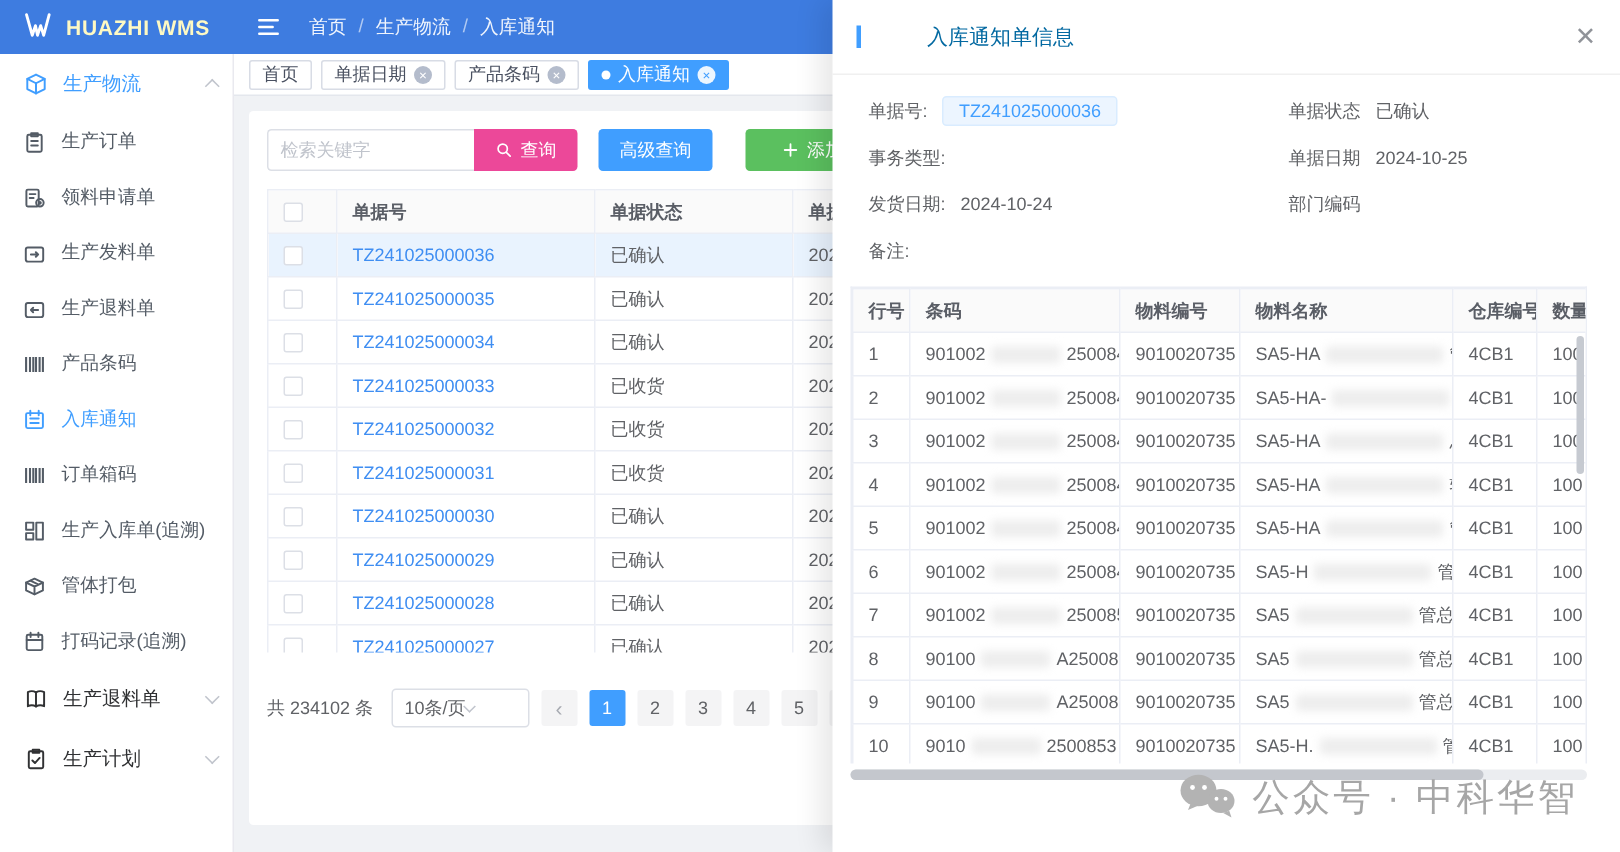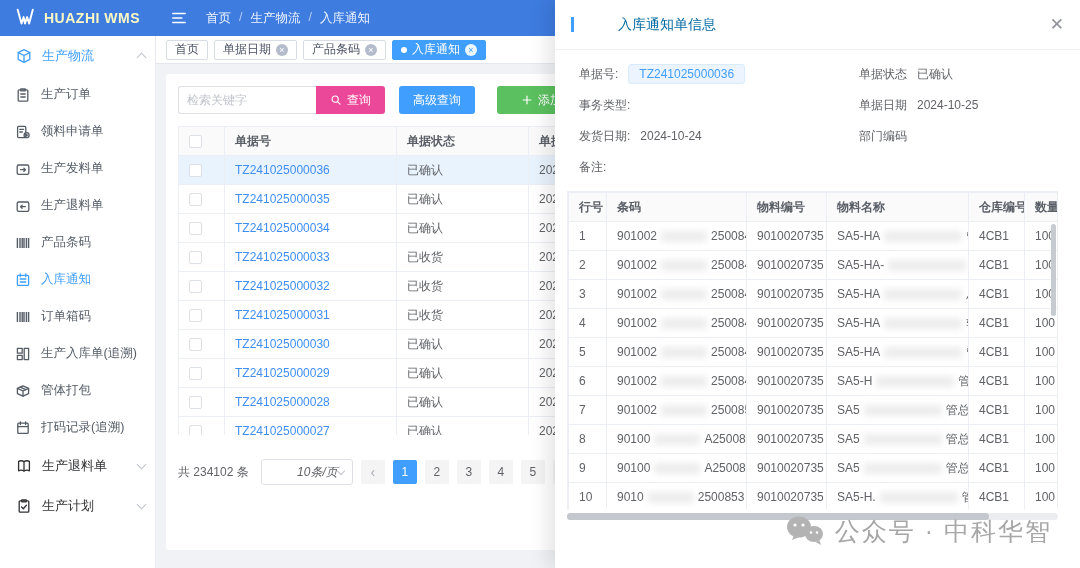--- a/index.html
+++ b/index.html
@@ -54,21 +54,21 @@
   th, td { border:1px solid #ebeef5; height:29px; padding:0 10px; text-align:left; overflow:hidden; white-space:nowrap; }
   thead th { background:#fafafa; color:#5a5e66; font-weight:bold; }
   td { color:#606266; }
   .main-table-wrap { height:309px; overflow:hidden; position:relative; }
   tr.hl td { background:#e9f3fe; }
   .cbx { display:inline-block; width:13px; height:13px; border:1px solid #dcdfe6; border-radius:2px; background:#fff; cursor:pointer; vertical-align:middle; }
   .lnk { color:#3f8ef2; text-decoration:none; cursor:pointer; }
 
   .pagination { display:flex; align-items:center; margin-top:24px; gap:8px; }
   .total-text { color:#606266; margin-right:4px; }
-  .size-select { display:flex; align-items:center; justify-content:flex-end; width:92px; height:26px; border:1px solid #dcdfe6; border-radius:3px; padding:0 8px; color:#606266; cursor:pointer; background:#fff;font-style:italic; }
+  .size-select { display:flex; align-items:center; justify-content:flex-start; width:92px; height:26px; border:1px solid #dcdfe6; border-radius:3px; padding:0 8px; color:#606266; cursor:pointer; background:#fff; }
   .size-select .caret { width:6px; height:6px; border-right:1.3px solid #c0c4cc; border-bottom:1.3px solid #c0c4cc; transform:rotate(45deg); margin-top:-3px; }
   .page-btn { min-width:24px; height:24px; border-radius:2px; background:#f4f4f5; color:#606266; display:inline-flex; align-items:center; justify-content:center; cursor:pointer; font-size:12px; padding:0 4px; }
   .page-btn.active { background:#409eff; color:#fff; }
   .page-prev { font-size:14px; color:#a8abb2; }
 
   
   #drawer { position:absolute; left:555px; top:0; width:525px; height:568px; background:#fff; z-index:5; box-shadow:-8px 0 18px rgba(0,0,0,.10); }
   .drawer-head { height:50px; display:flex; align-items:center; padding:0 16px; border-bottom:1px solid #f0f0f0; }
   .title-bar { width:3px; height:15px; background:#409eff; margin-right:8px; }
   .drawer-title { font-size:14px; font-weight:normal; color:#0369a1;margin-left:36px; }

